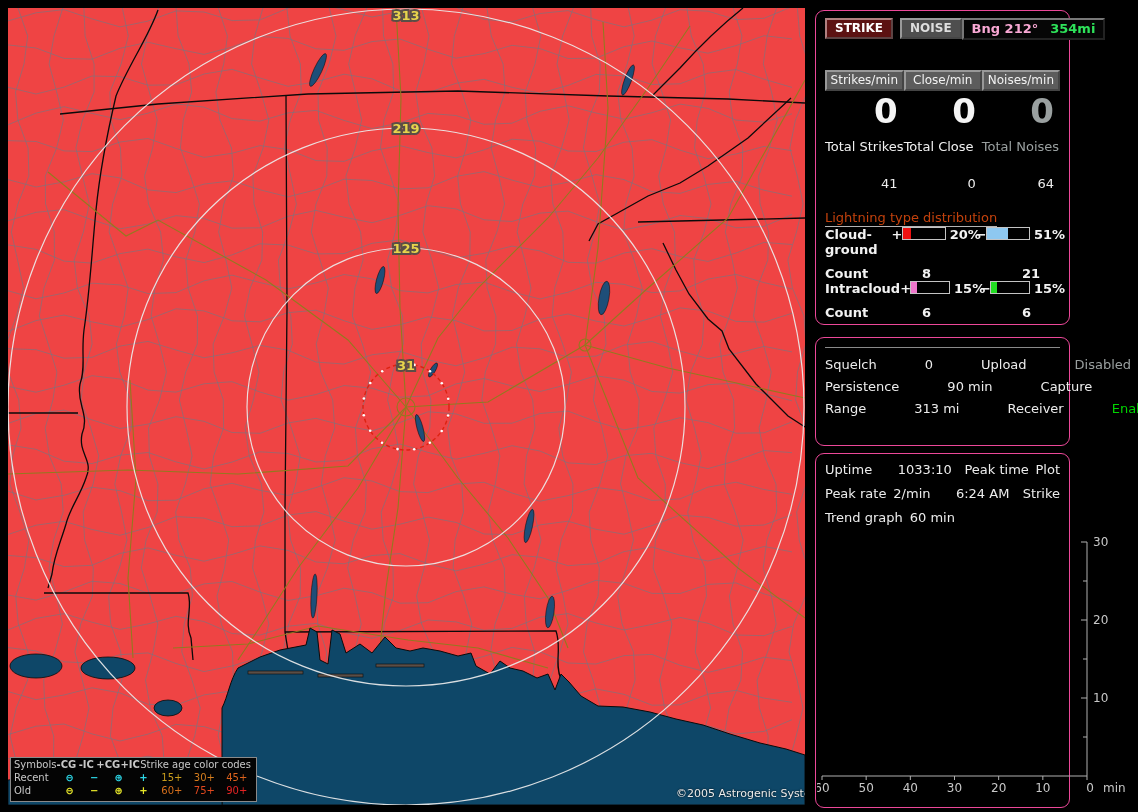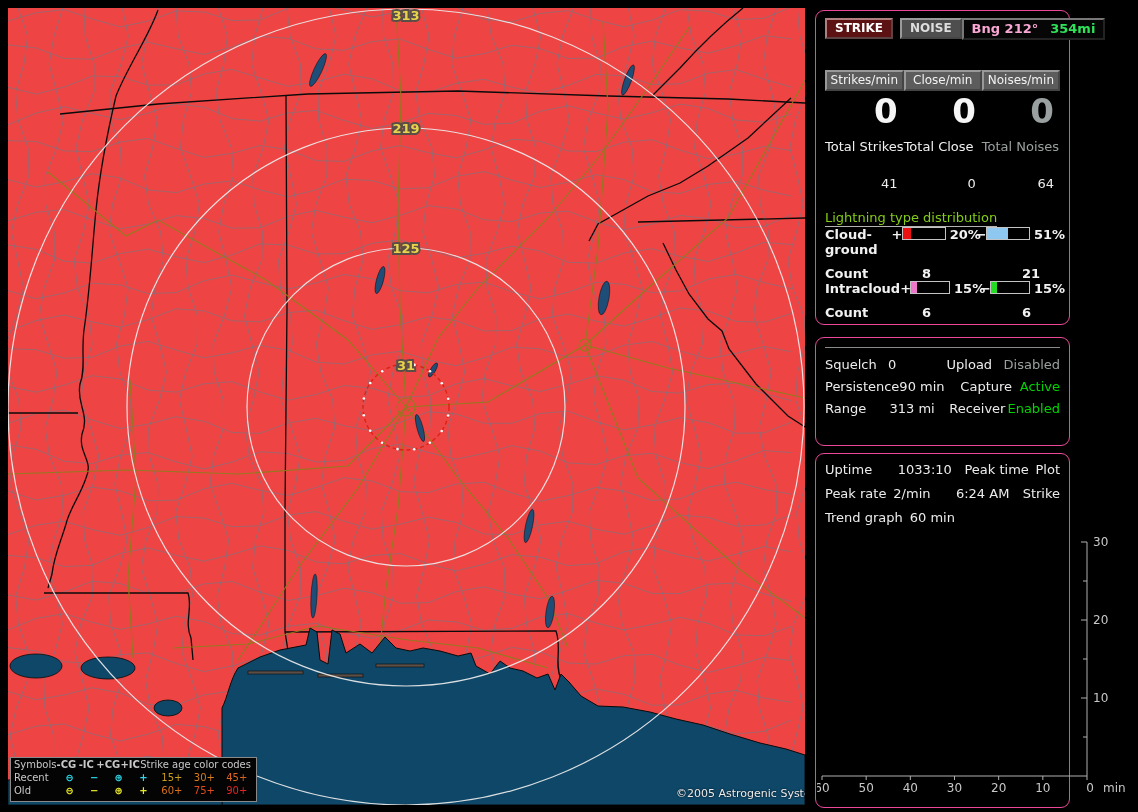--- a/index.html
+++ b/index.html
@@ -33,35 +33,35 @@
        font:bold 13px "DejaVu Sans",sans-serif;white-space:nowrap;}
   #bng .rng{margin-left:12px;}
   .counters{display:flex;justify-content:space-between;margin-top:30px;}
   .counter{width:84px;}
   .cbtn{display:block;width:100%;box-sizing:border-box;text-align:center;font:12px "DejaVu Sans",sans-serif;
         background:#5c5c5c;color:#f2f2f2;border:2px outset #989898;padding:1px 0 2px;cursor:pointer;}
   .rate{font-weight:bold;font-size:34px;line-height:1.1;text-align:right;padding-right:6px;margin-top:2px;}
   .tlabel{font-size:13px;margin-top:9px;white-space:nowrap;}
   .tvalue{font-size:13px;text-align:right;padding-right:6px;margin-top:22px;}
   .dist{margin-top:16px;}
-  .dist-head{display:inline-block;color:#84cc16;font-size:13px;border-bottom:1px solid #b4b4b4;padding-bottom:1px;}
+  .dist-head{display:inline-block;color:#c2410c;font-size:13px;border-bottom:1px solid #b4b4b4;padding-bottom:1px;}
   .dist-row{display:flex;align-items:flex-start;font-weight:bold;font-size:13px;color:#f2f2f2;}
   .d-label{width:85px;}
   .d-sign{width:10px;text-align:left;}
   .bar{width:54px;height:11px;border:1px solid #c4c4c4;background:#000;margin-right:4px;}
   .bar i{display:block;height:100%;}
   .d-pct{width:26px;}
   .count-row{display:flex;margin-top:9px;font-weight:bold;font-size:13px;color:#f2f2f2;}
   .c-label{width:97px;}
   .c-v1{width:100px;}
   
   #datetime{color:#00e400;font-weight:bold;font-size:19px;letter-spacing:0.5px;white-space:nowrap;}
   .date-rule{border-top:1px solid #8a8a8a;margin-top:3px;}
   .st-rows{margin-top:9px;}
-  .st-row{display:flex;font-size:13px;margin-bottom:7px;white-space:nowrap;}
+  .st-row{display:flex;font-size:13px;margin-bottom:7px;white-space:nowrap;gap:48px;}
   .st-l1{width:83px;}.st-v1{width:77px;}.st-l2{width:75px;}
   
   .in-row{display:flex;font-size:13px;margin-bottom:9px;white-space:nowrap;}
   .in-c1{width:83px;}.in-c2{width:76px;}.in-c3{width:81px;}
   .trend-row{display:flex;font-size:13px;margin-top:3px;white-space:nowrap;}
   .trend-row .lab{margin-right:7px;}
   #trendchart{position:absolute;left:1px;top:76px;}
   .tick-txt{font:12px "DejaVu Sans",sans-serif;fill:#c8c8c8;}
 </style>
 </head>

